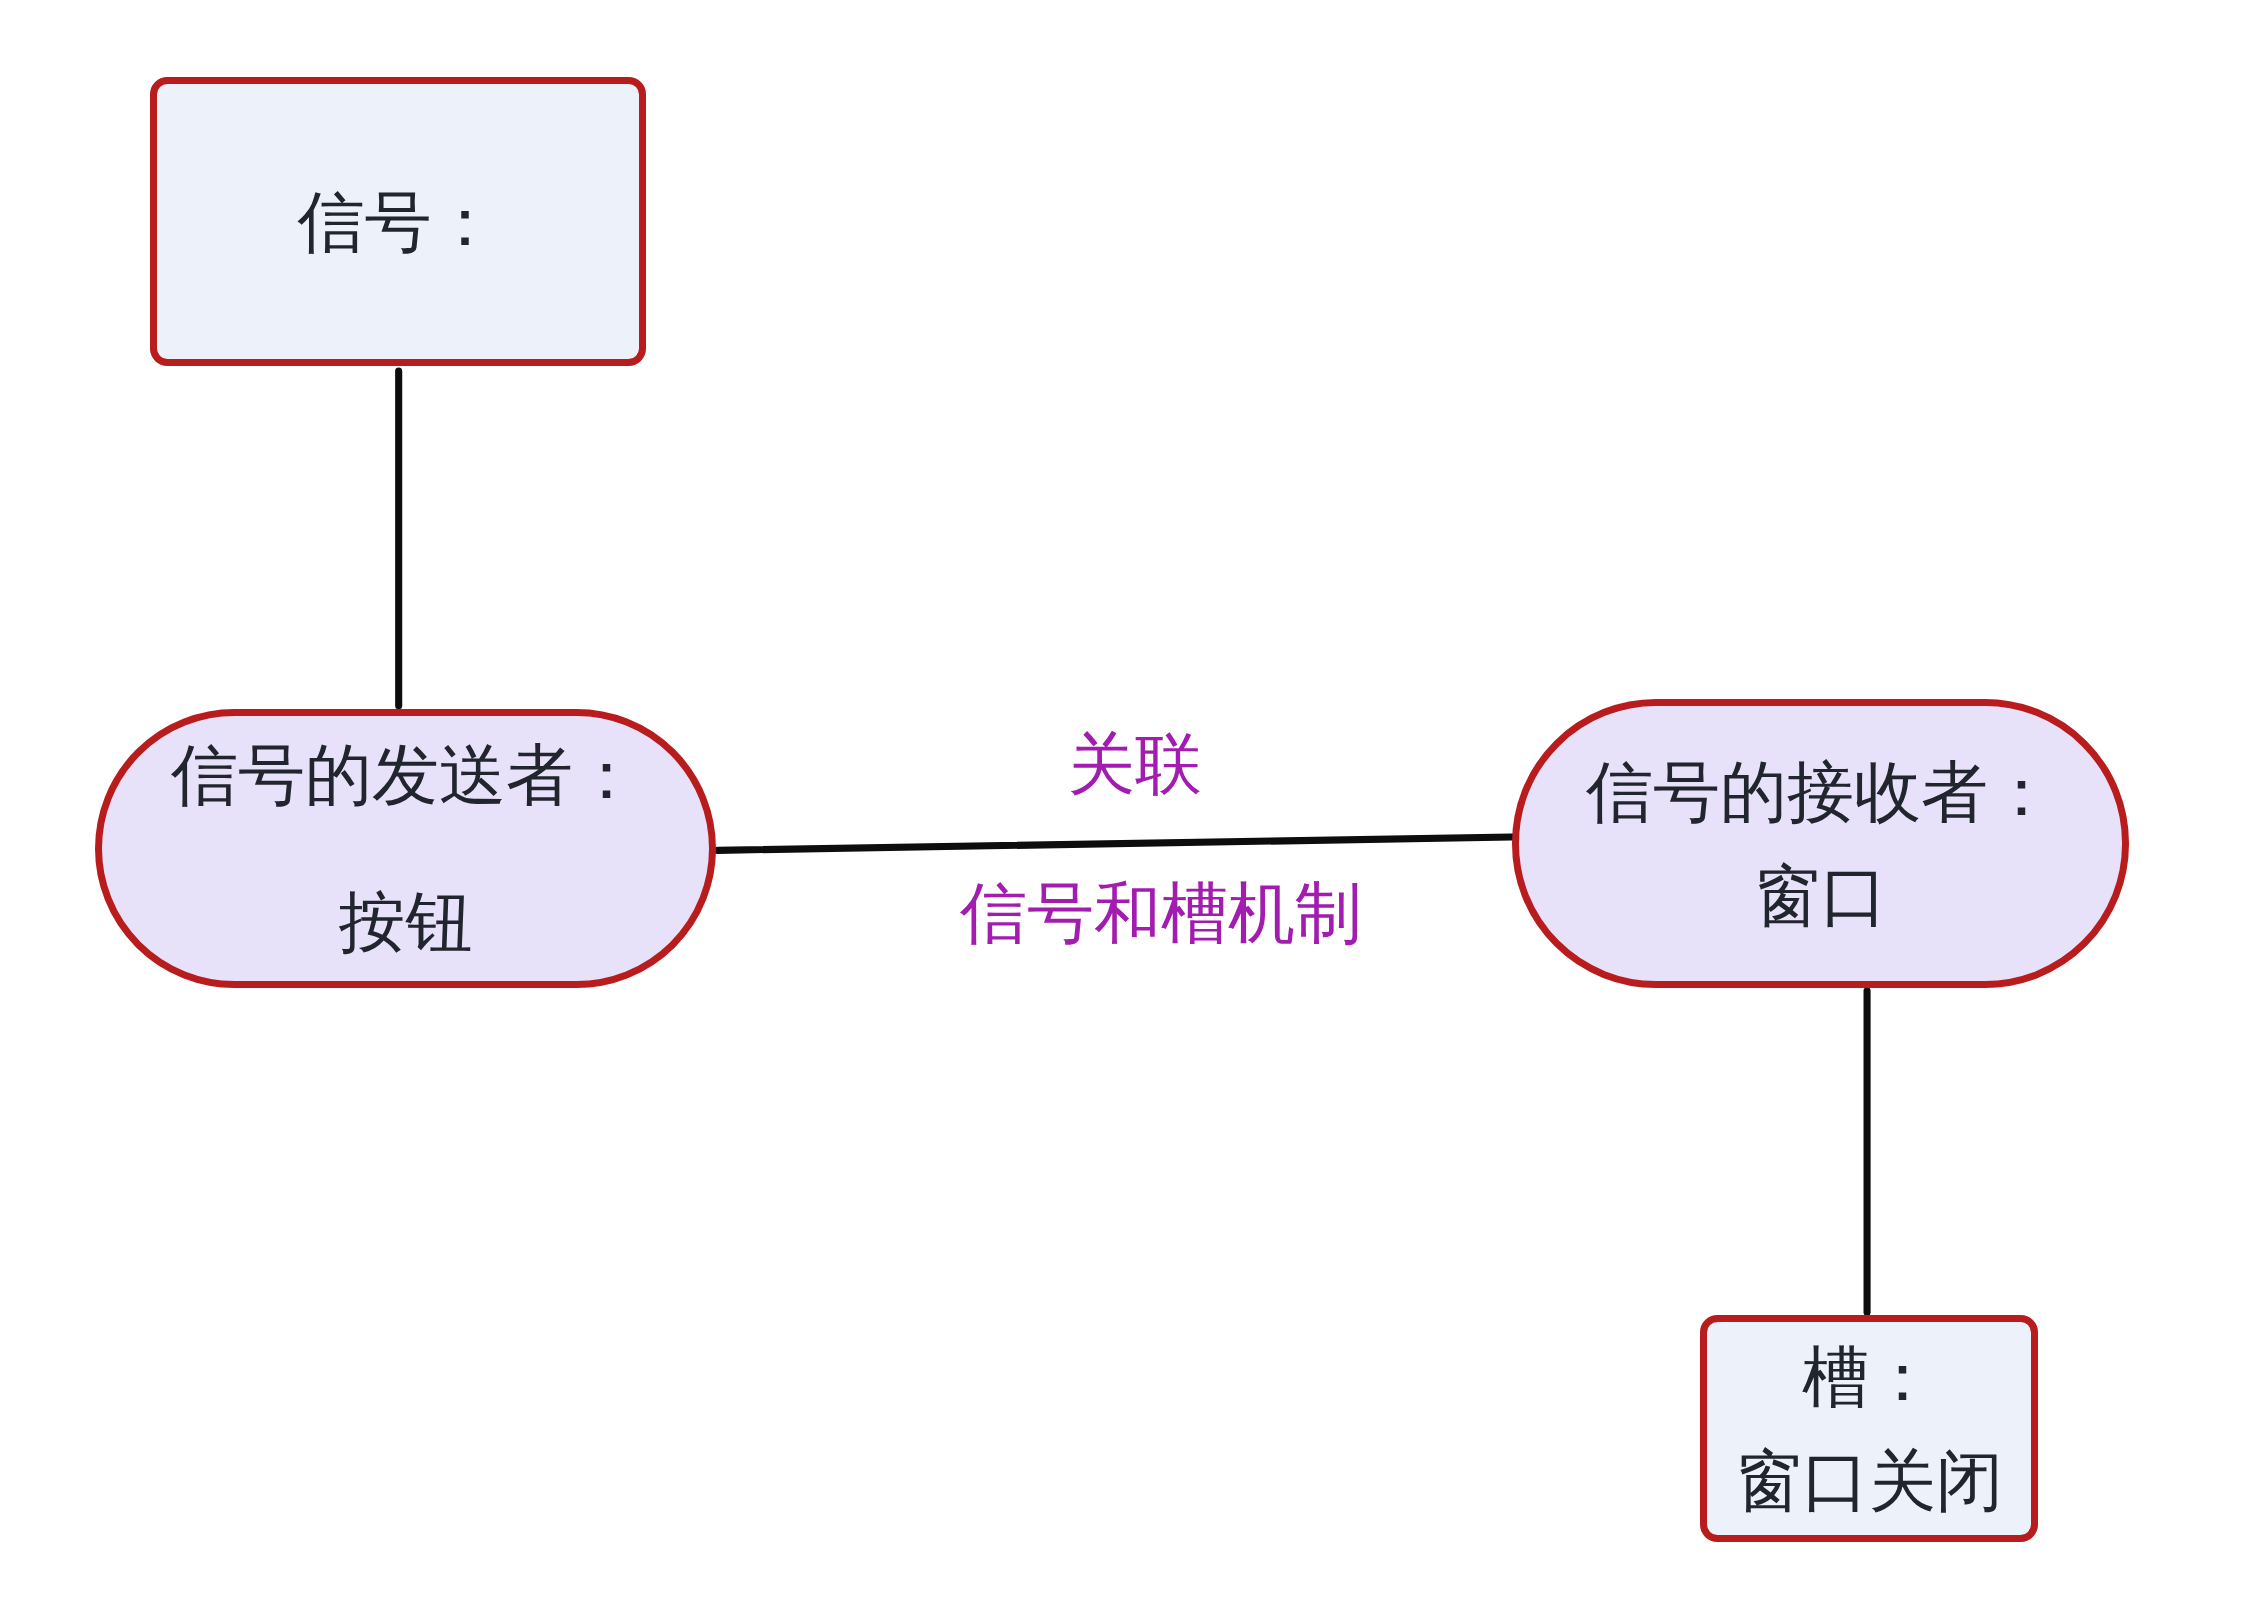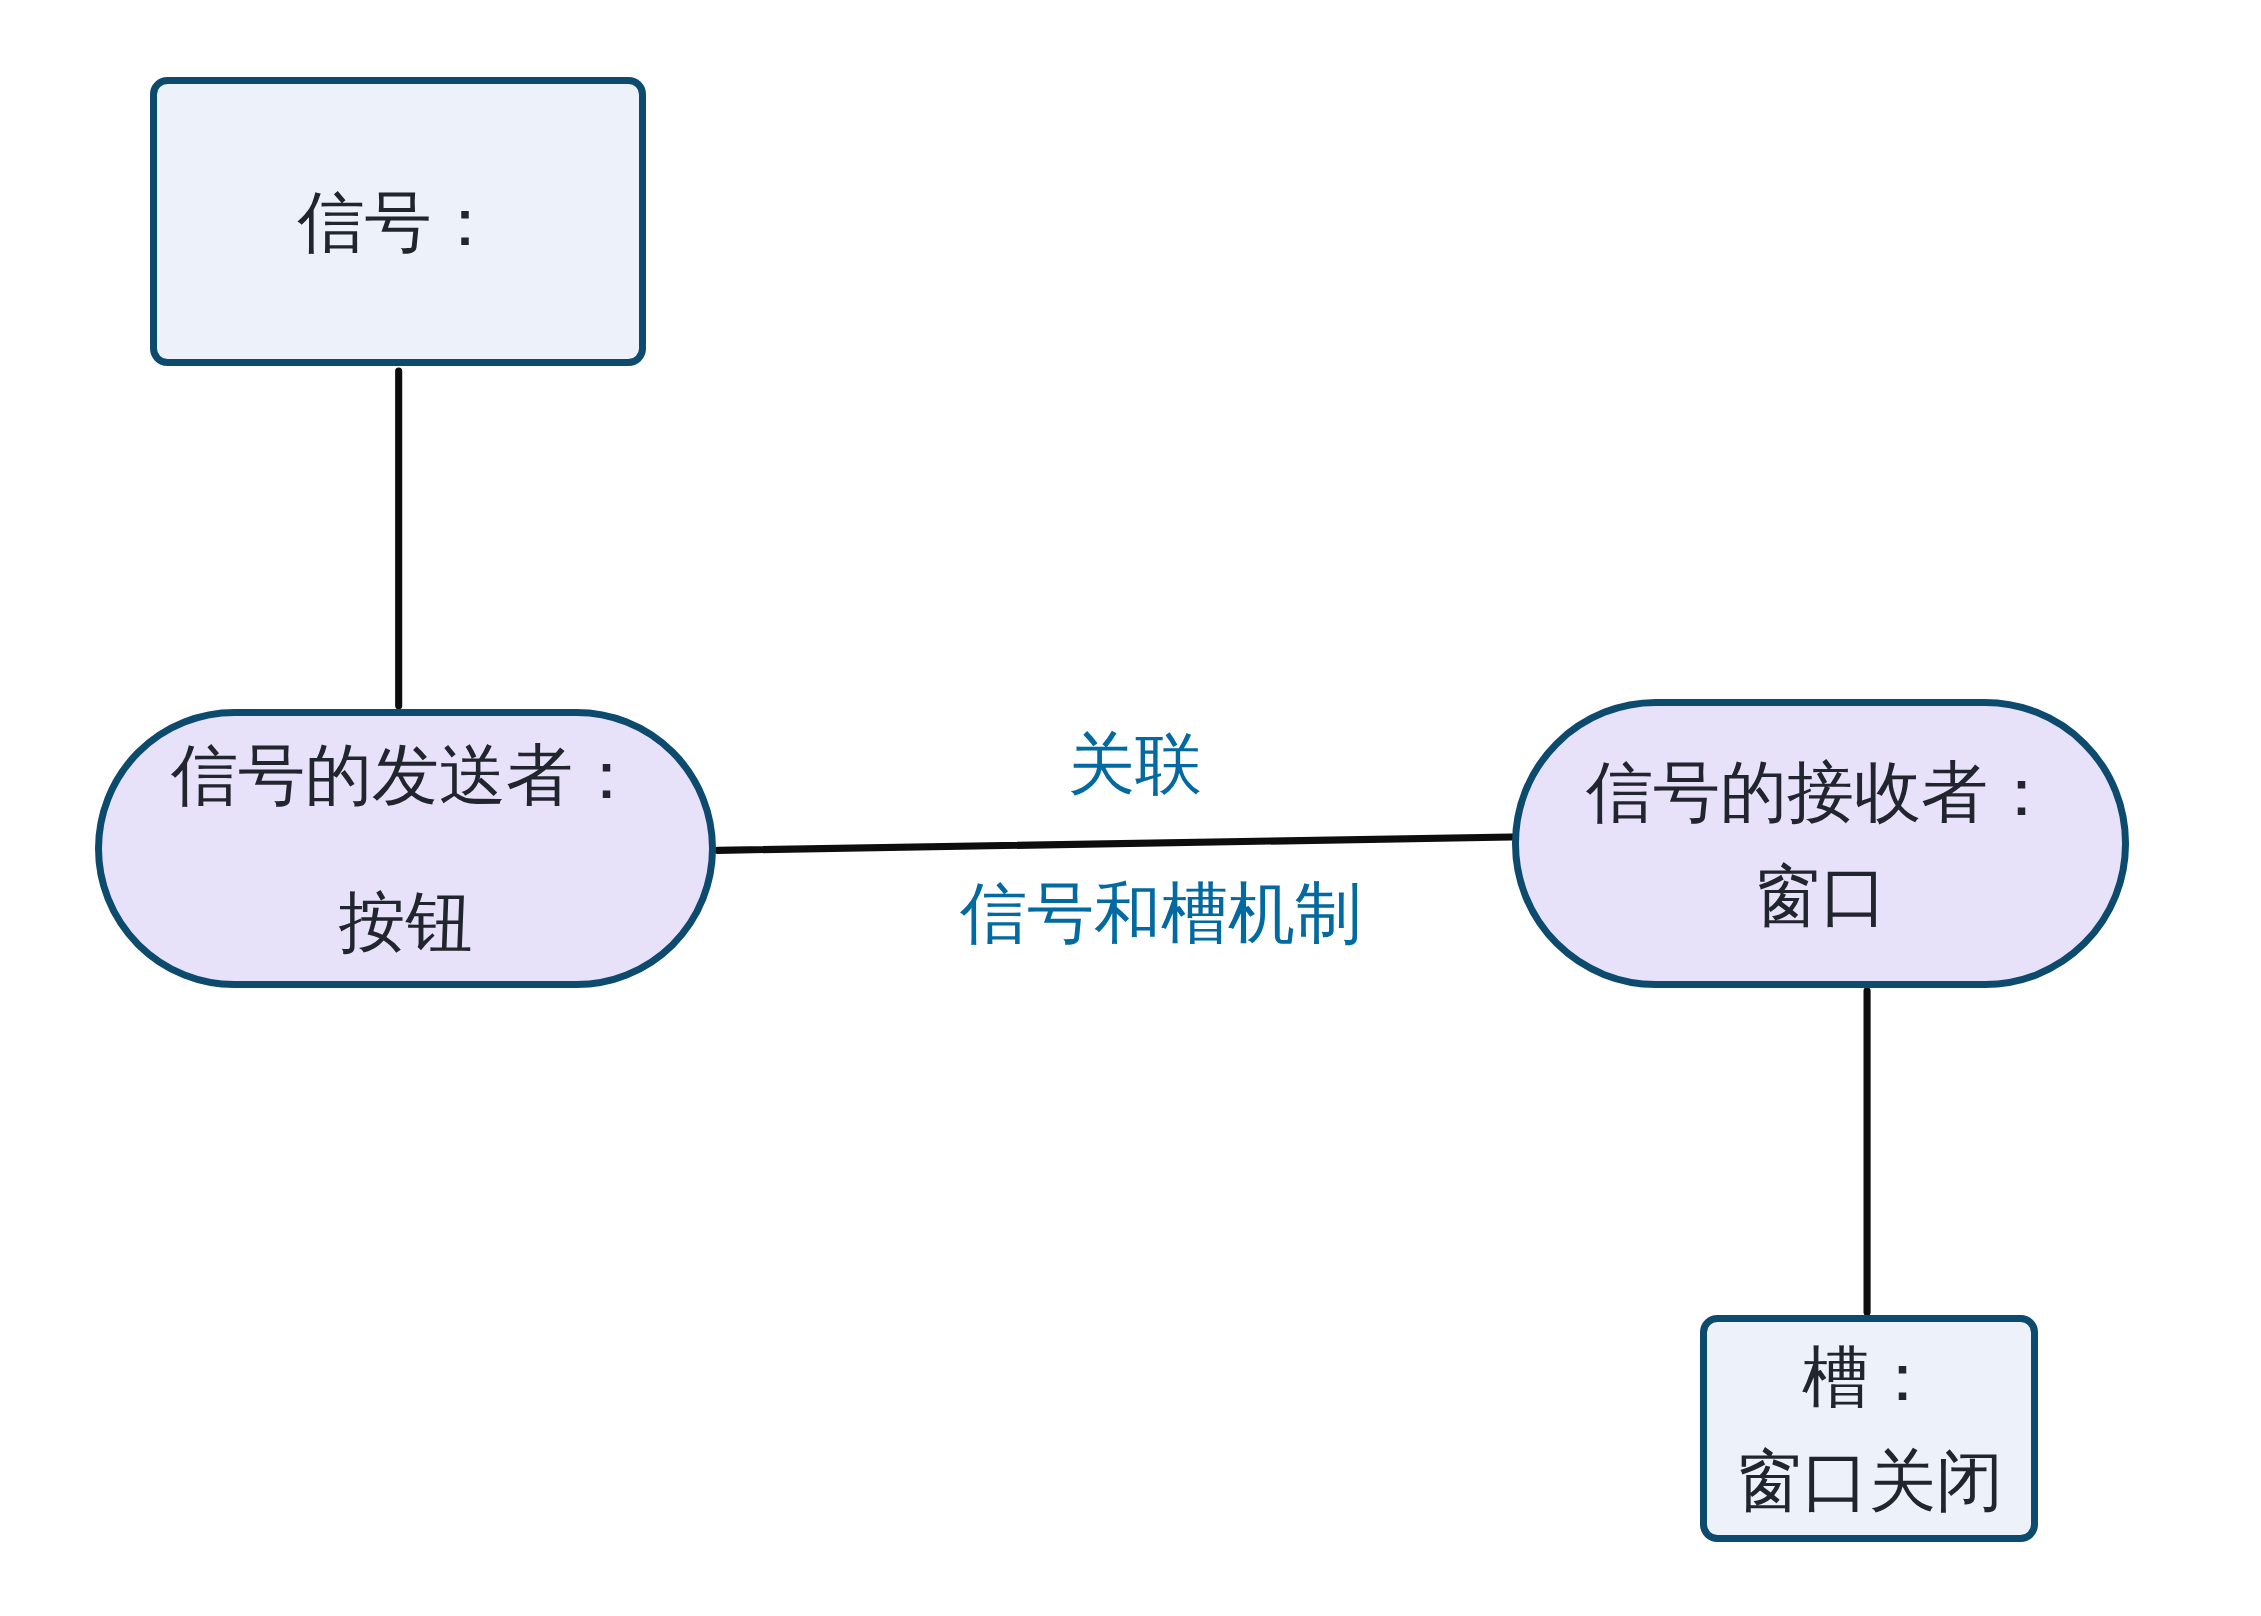--- a/index.html
+++ b/index.html
@@ -26,21 +26,21 @@
     stroke-width: 9;
     stroke-linecap: round;
   }
   .node {
     position: absolute;
     display: flex;
     flex-direction: column;
     align-items: center;
     justify-content: center;
     text-align: center;
-    border: 7px solid #0c4a6e;
+    border: 7px solid #b91c1c;
     font-size: 67px;
     font-weight: 500;
     line-height: 1.55;
     white-space: nowrap;
     color: #21252d;
   }
   .node.rect {
     background: #edf2fa;
     border-radius: 17.4px;
   }
@@ -51,21 +51,21 @@
   #node-sender   { left: 95px;  top: 709px;  width: 621px; height: 279px; border-radius: 140px; gap: 43px; }
   #node-receiver { left: 1512px; top: 699px;  width: 617px; height: 289px; border-radius: 144px; }
   #node-slot     { left: 1700px; top: 1315px; width: 338px; height: 227px; }
   .edge-label {
     position: absolute;
     transform: translateX(-50%);
     font-size: 67px;
     font-weight: 500;
     line-height: 1;
     white-space: nowrap;
-    color: #0369a1;
+    color: #a21caf;
   }
   #edge-label-top    { left: 1135px; top: 730px; }
   #edge-label-bottom { left: 1129px; top: 879px; margin-left: 32px; }
 </style>
 </head>
 <body>
 
 <div class="canvas">
 
   <svg class="edges-layer" viewBox="0 0 2864 2048" aria-hidden="true">

